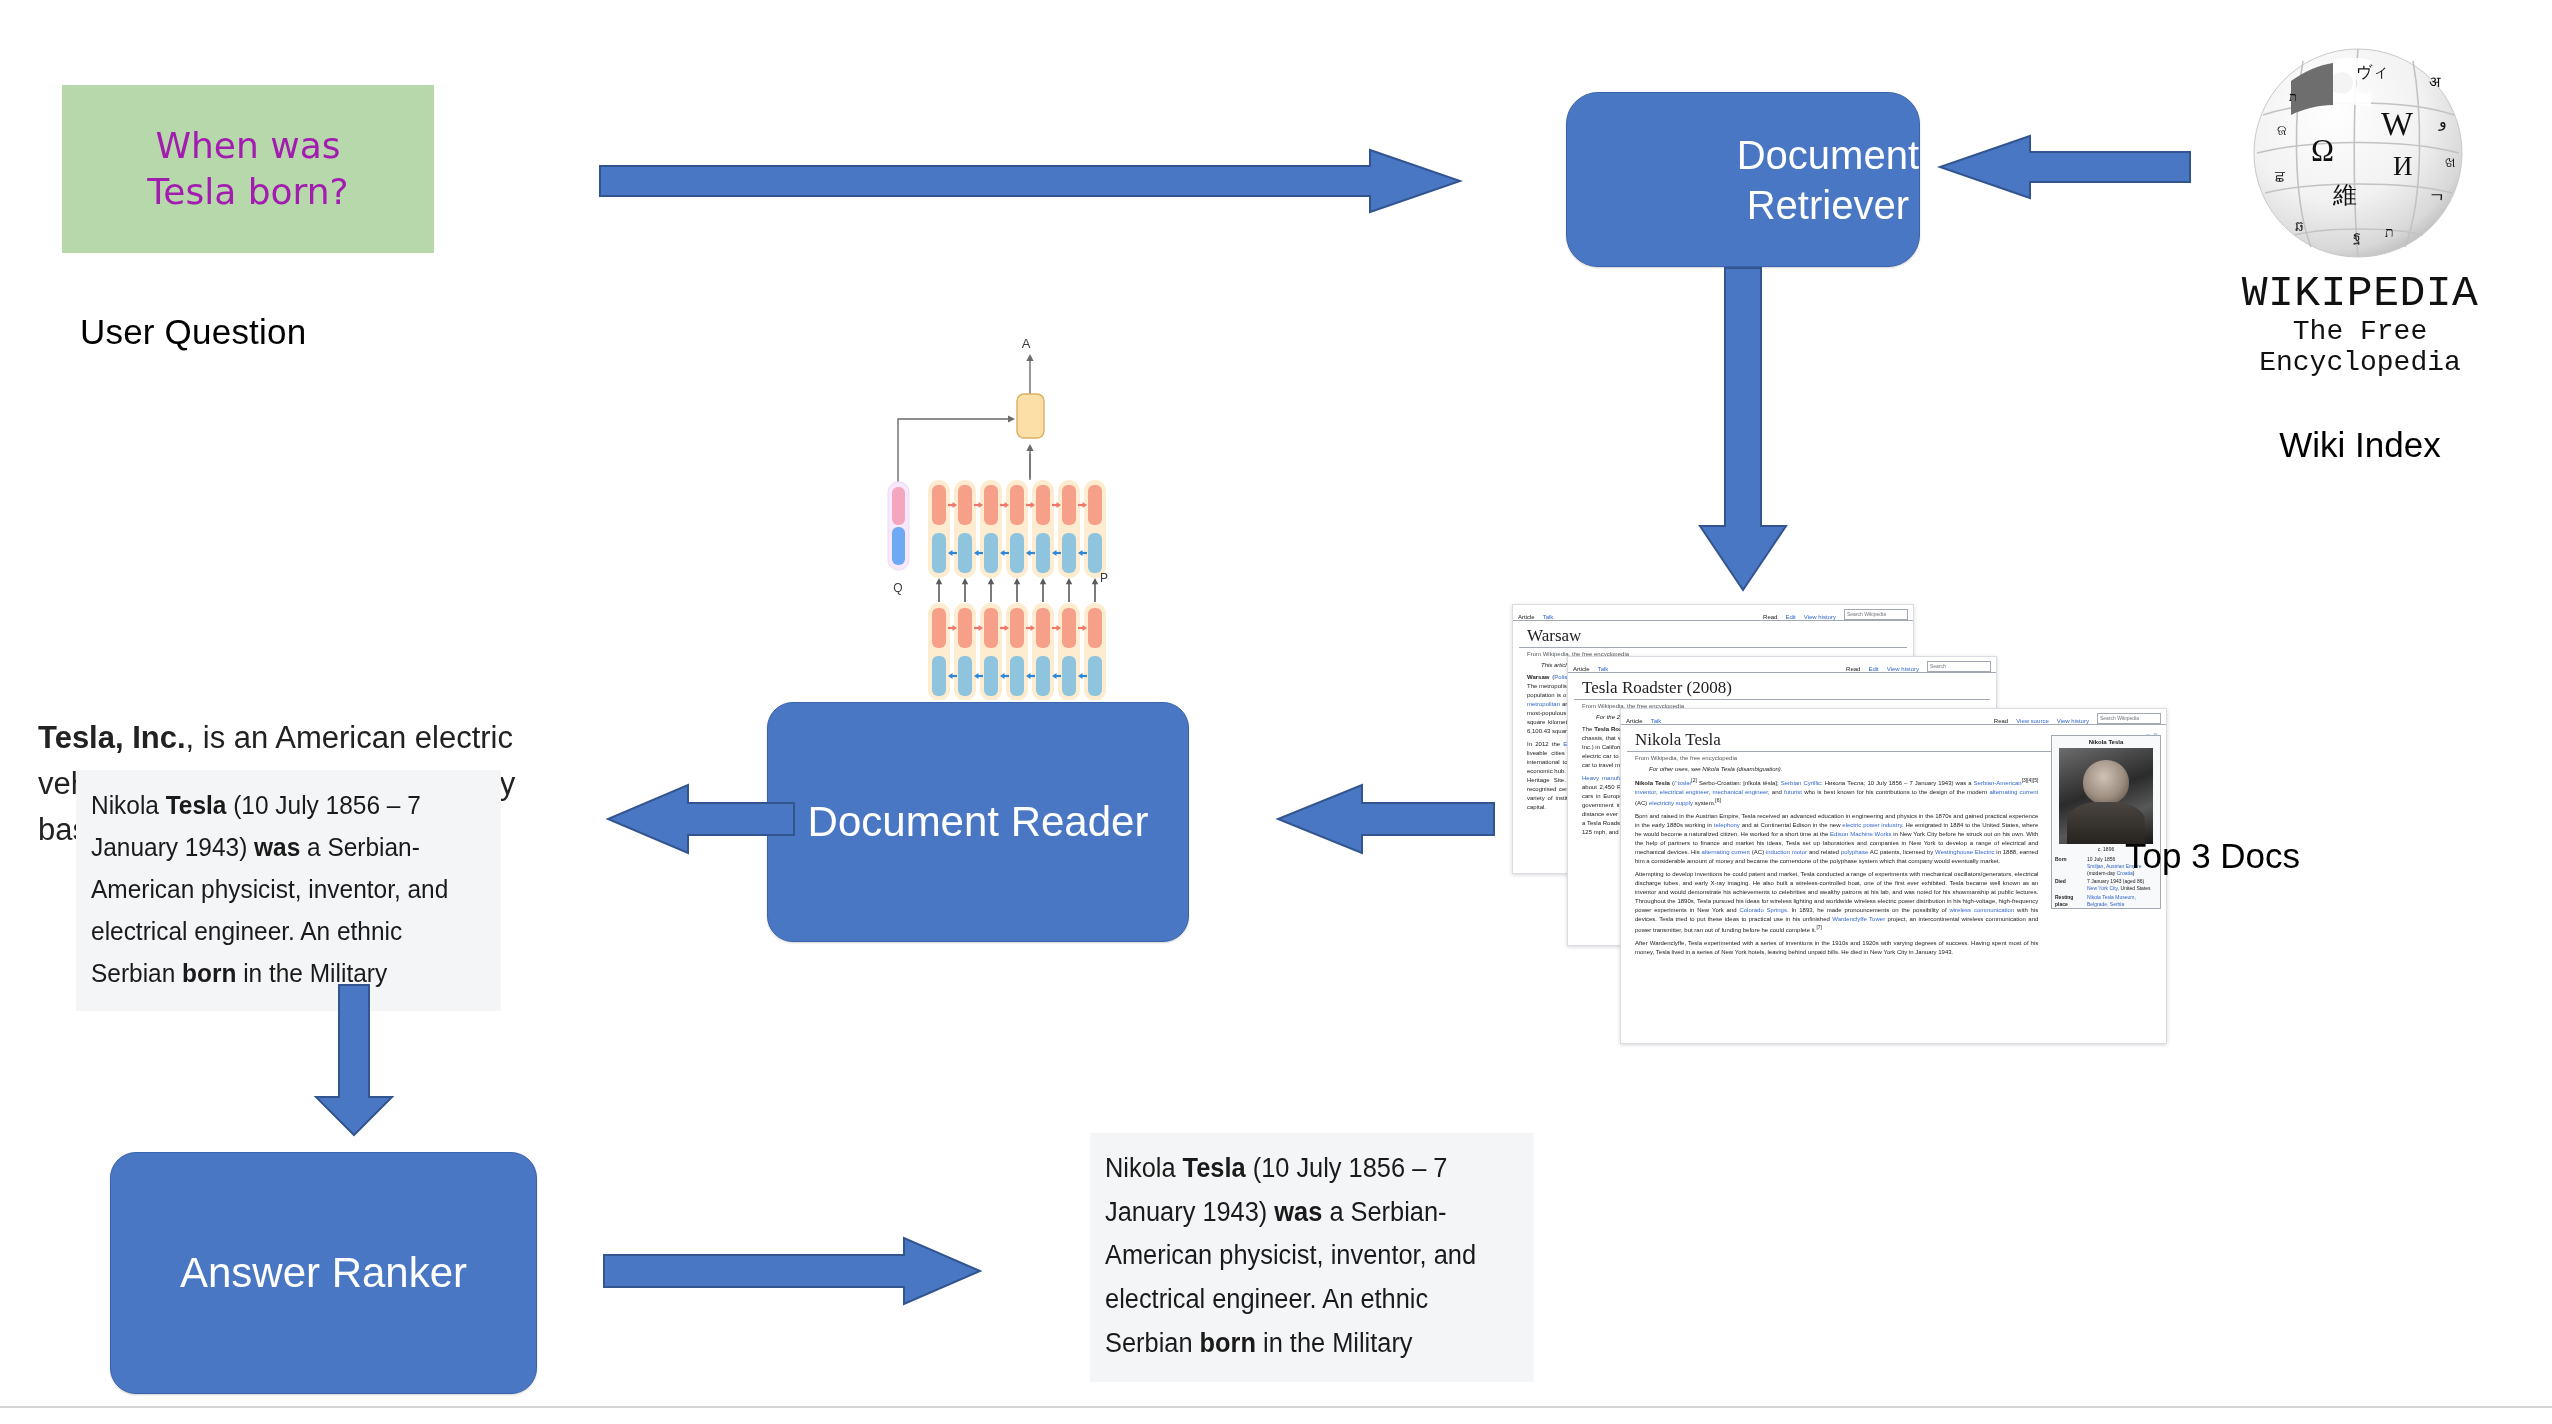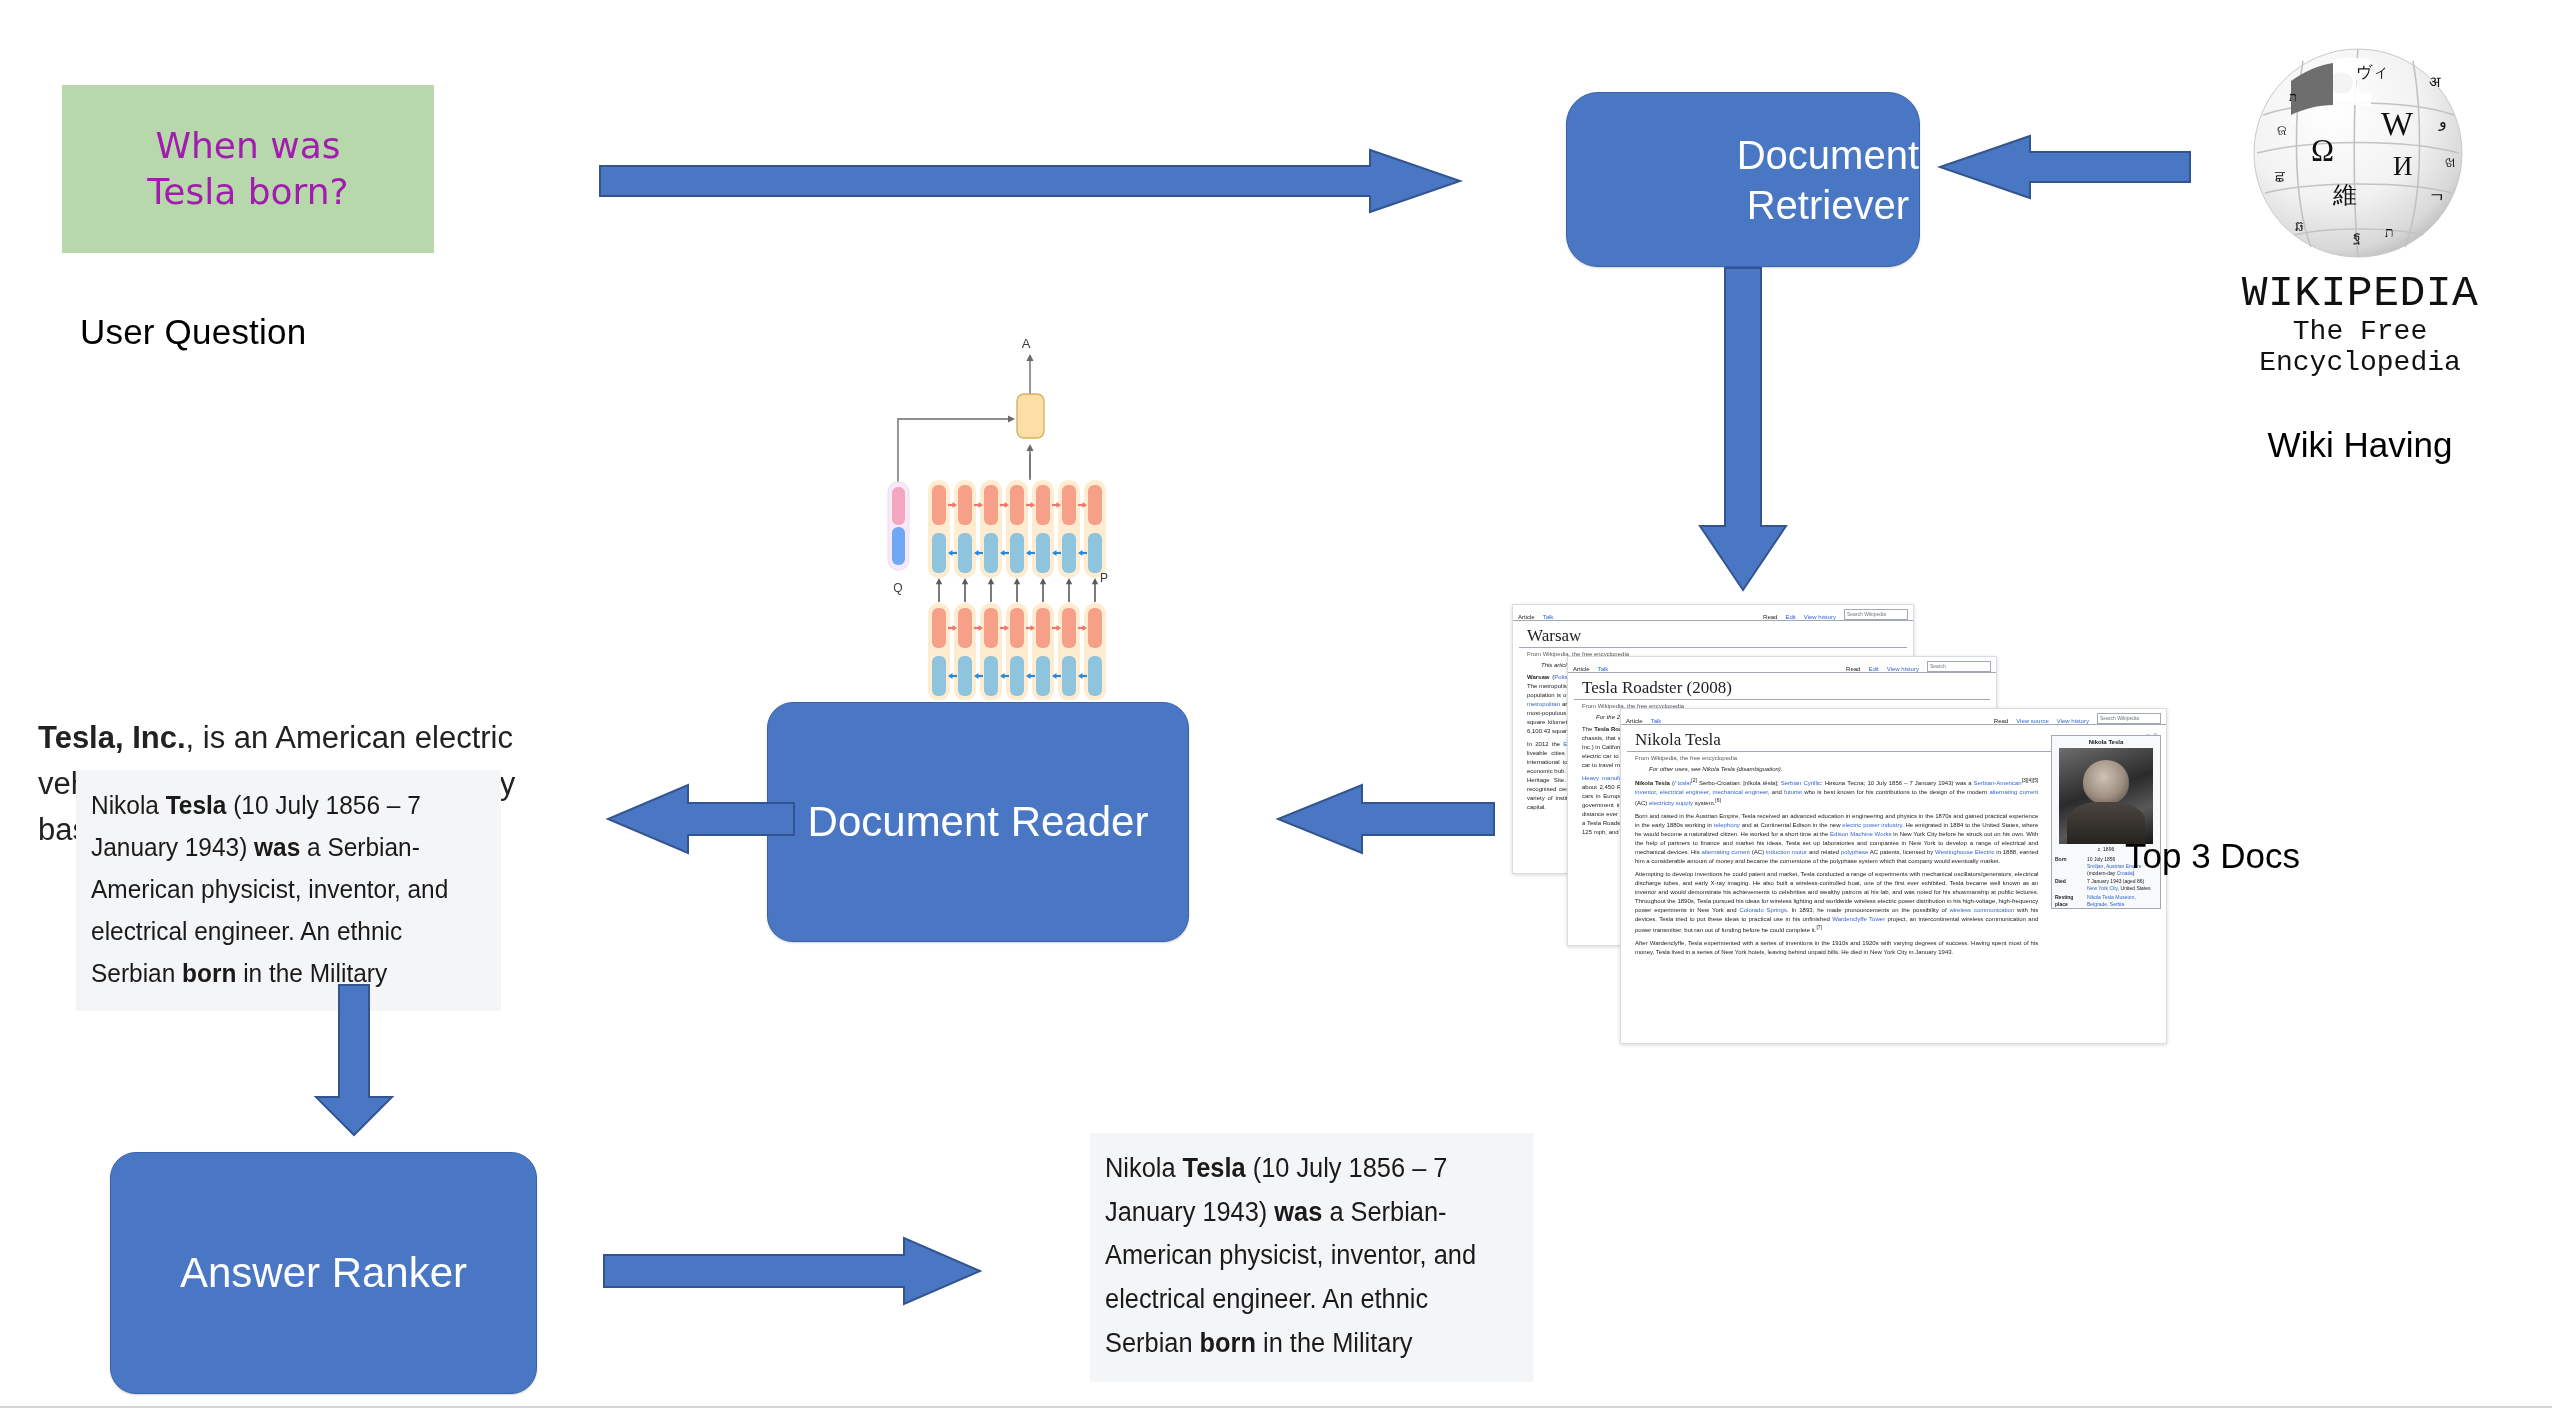--- a/index.html
+++ b/index.html
@@ -208,21 +208,21 @@
         <text x="152" y="202" font-size="14">ת</text>
         <text x="56" y="66" font-size="13">ת</text>
       </g>
     </svg>
   </div>
 
   <div class="abs" id="wiki-wordmark">
     <span class="w1">WIKIPEDIA</span>
     <span class="w2">The Free Encyclopedia</span>
   </div>
-  <div class="abs" id="wiki-index-label">Wiki Having</div>
+  <div class="abs" id="wiki-index-label">Wiki Index</div>
 
   <div class="arrow" style="left:1700px;top:268px;width:86px;height:322px;">
     <svg width="86" height="322" viewBox="0 0 86 322">
       <path d="M25,0 L61,0 L61,258 L86,258 L43,322 L0,258 L25,258 Z"></path>
     </svg>
   </div>
 
   <div class="abs" id="model-diagram">
     <svg width="330" height="370" viewBox="0 0 330 370">
 

